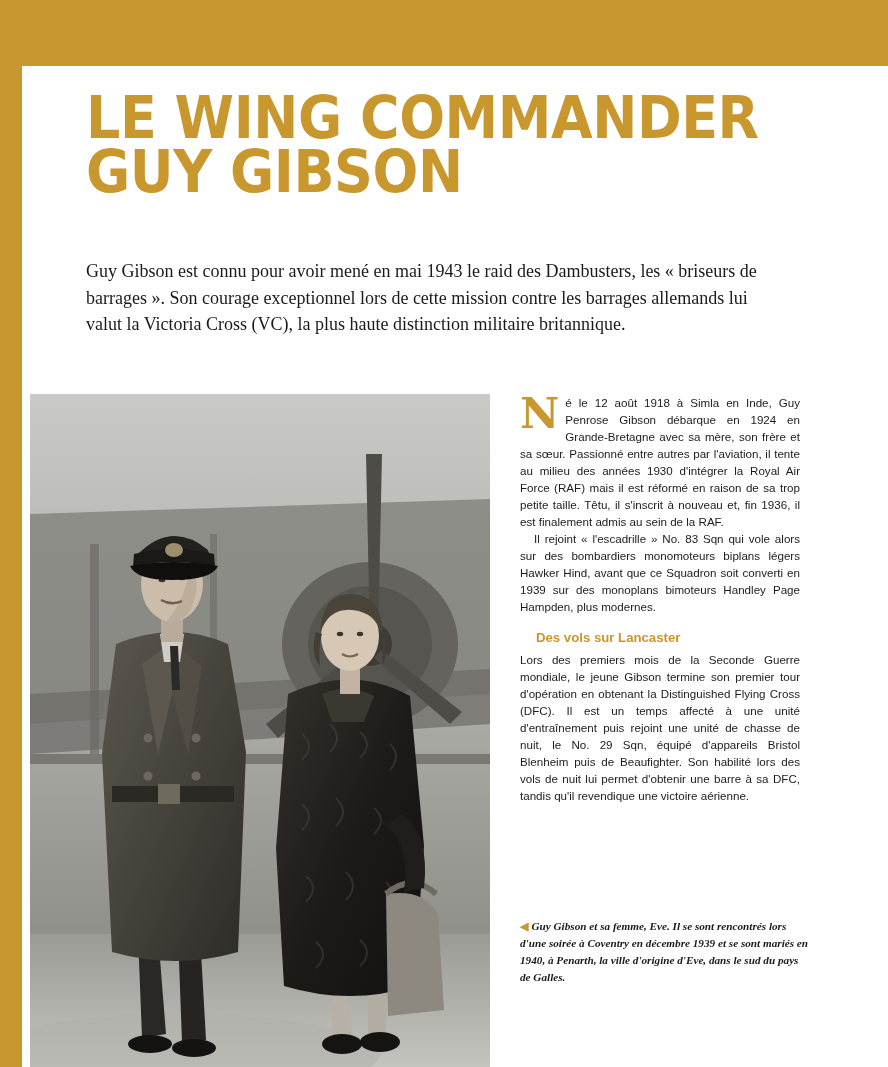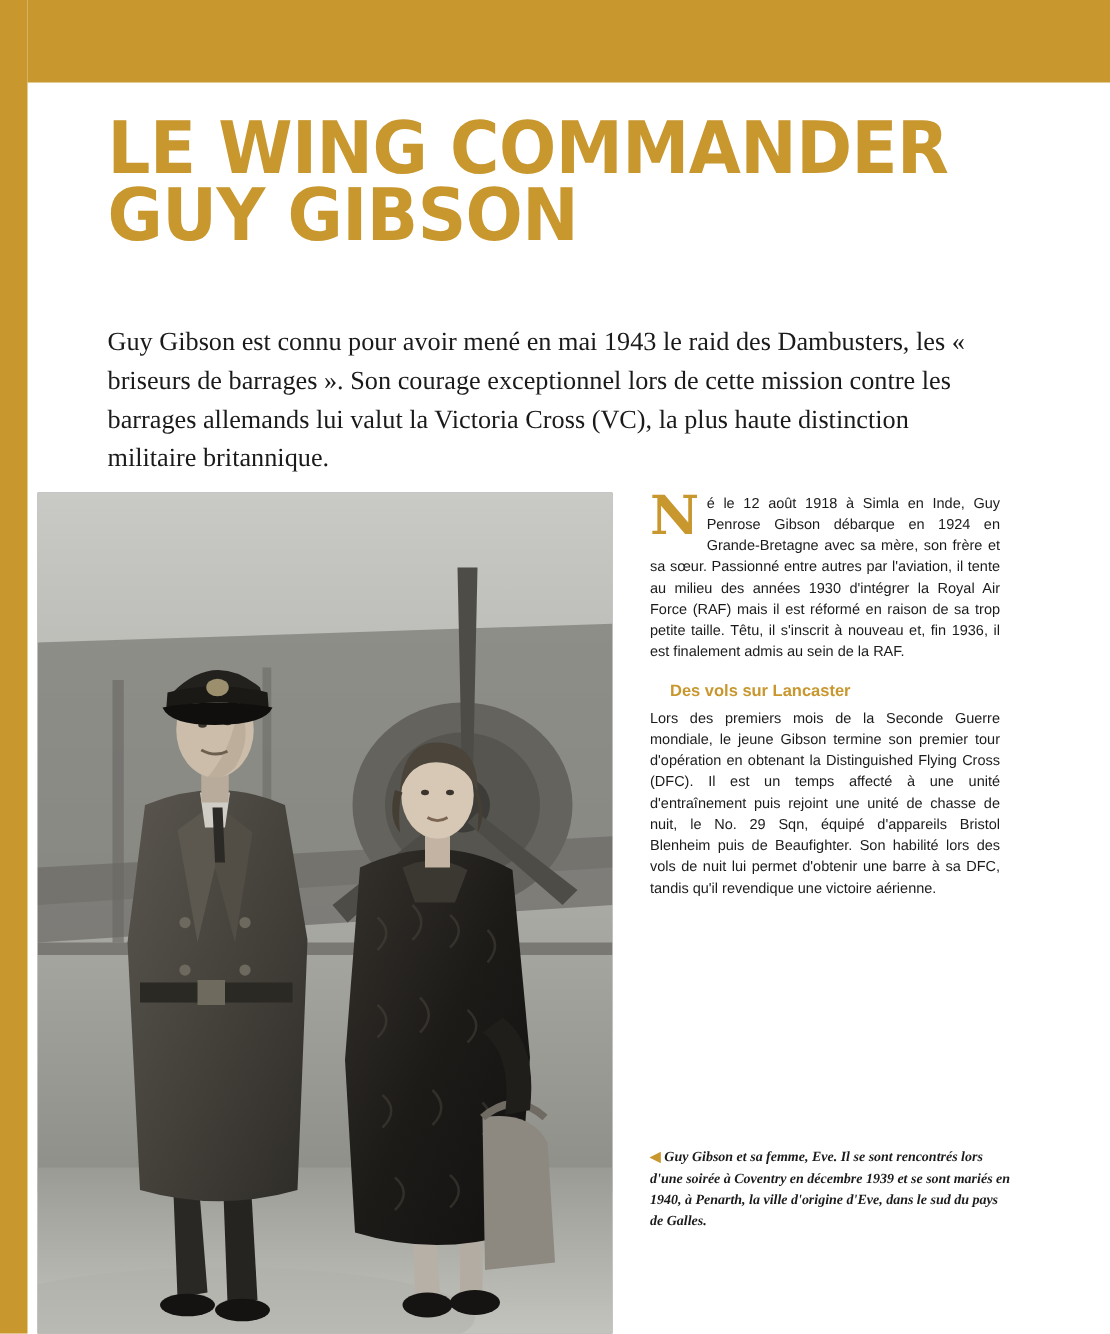--- a/index.html
+++ b/index.html
@@ -65,21 +65,21 @@
     display: block;
   }
 
   
   .standfirst {
     position: absolute;
     left: 86px;
     top: 258px;
     width: 700px;
     font-family: "Liberation Serif", serif;
-    font-size: 21px;
+    font-size: 18px;
     line-height: 1.48;
     color: #1a1a1a;
   }
 
   
   .photo {
     position: absolute;
     left: 30px;
     top: 394px;
     width: 460px;
@@ -292,20 +292,21 @@
         <path d="M356 500 q38 -6 52 20 l6 96 -56 6 Z" fill="#8d8981"></path>
         <path d="M356 500 q26 -22 50 0" stroke="#6f6b63" stroke-width="6" fill="none"></path>
 
         <path d="M372 420 q28 20 22 74 l-20 4 q6 -48 -18 -66 Z" fill="#201e1b"></path>
       </g>
     </svg>
   </div>
 
   <div class="col">
     <p class="dropcap-para"><span class="dropcap">N</span><span>é le 12 août 1918 à Simla en Inde, Guy Penrose Gibson débarque en 1924 en Grande-Bretagne avec sa mère, son frère et sa sœur. Passionné entre autres par l'aviation, il tente au milieu des années 1930 d'intégrer la Royal Air Force (RAF) mais il est réformé en raison de sa trop petite taille. Têtu, il s'inscrit à nouveau et, fin 1936, il est finalement admis au sein de la RAF.</span></p>
+    <p>Il rejoint « l'escadrille » No. 83 Sqn qui vole alors sur des bombardiers monomoteurs biplans légers Hawker Hind, avant que ce Squadron soit converti en 1939 sur des monoplans bimoteurs Handley Page Hampden, plus modernes.</p>
     <h2 class="subhead">Des vols sur Lancaster</h2>
     <p style="text-indent:0">Lors des premiers mois de la Seconde Guerre mondiale, le jeune Gibson termine son premier tour d'opération en obtenant la Distinguished Flying Cross (DFC). Il est un temps affecté à une unité d'entraînement puis rejoint une unité de chasse de nuit, le No. 29 Sqn, équipé d'appareils Bristol Blenheim puis de Beaufighter. Son habilité lors des vols de nuit lui permet d'obtenir une barre à sa DFC, tandis qu'il revendique une victoire aérienne.</p>
   </div>
 
   <div class="caption">
     <span class="arrow">◀</span><span>Guy Gibson et sa femme, Eve. Il se sont rencontrés lors d'une soirée à Coventry en décembre 1939 et se sont mariés en 1940, à Penarth, la ville d'origine d'Eve, dans le sud du pays de Galles.</span>
   </div>
 
 </div>
 

